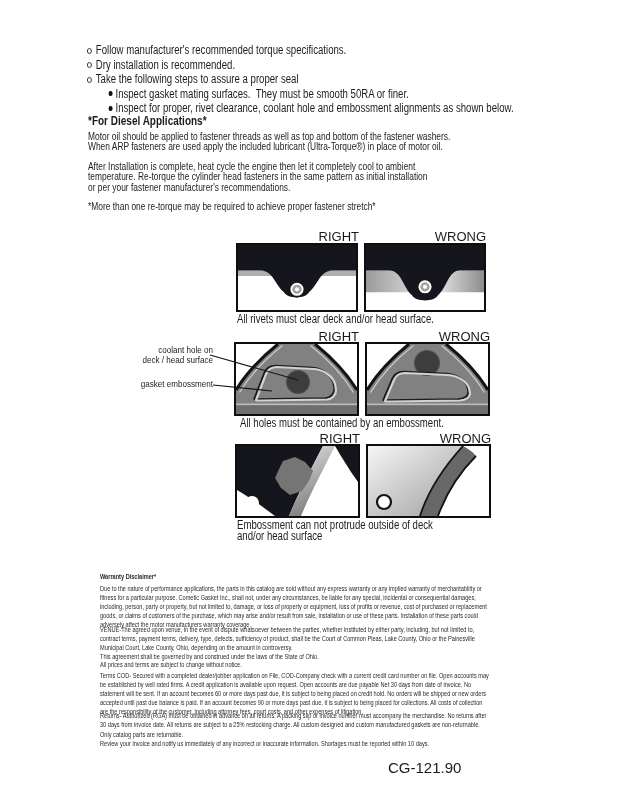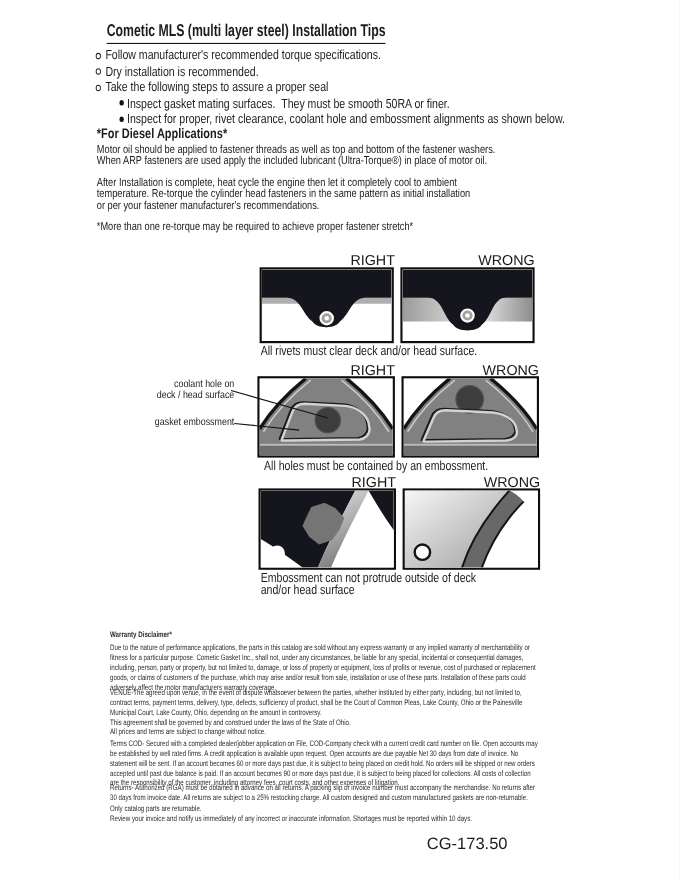--- a/index.html
+++ b/index.html
@@ -32,23 +32,20 @@
   .legal{font-size:7.2px;line-height:9px;width:560px;letter-spacing:0;
     transform:scaleX(0.78);transform-origin:0 0;color:#2a2a2a;}
   .legal-h{font-weight:bold;}
   .code{font-size:15px;color:#1c1c1c;white-space:nowrap;}
 </style>
 </head>
 <body>
 
 <div id="page">
 
-  <div class="abs" style="left:97px;top:20px;">
-    <span class="title" style="display:inline-block;">Cometic MLS (multi layer steel) Installation Tips</span>
-  </div>
 
   <div class="abs cond" style="left:87px;top:43px;width:600px;">
     <div class="b-row">
       <span class="o-dot"></span>
       <span>Follow manufacturer's recommended torque specifications.</span>
     </div>
     <div class="b-row">
       <span class="o-dot"></span>
       <span>Dry installation is recommended.</span>
     </div>
@@ -219,15 +216,15 @@
   <div class="abs legal pre" style="left:100px;top:671px;">Terms COD- Secured with a completed dealer/jobber application on File, COD-Company check with a current credit card number on file.  Open accounts may
 be established by well rated firms.  A credit application is available upon request.  Open accounts are due payable Net 30 days from date of invoice.  No
 statement will be sent.  If an account becomes 60 or more days past due, it is subject to being placed on credit hold.  No orders will be shipped or new orders
 accepted until past due balance is paid.  If an account becomes 90 or more days past due, it is subject to being placed for collections.  All costs of collection
 are the responsibility of the customer, including attorney fees, court costs, and other expenses of litigation.</div>
   <div class="abs legal pre" style="left:100px;top:711px;">Returns- Authorized (RGA) must be obtained in advance on all returns.  A packing slip or invoice number must accompany the merchandise.  No returns after
 30 days from invoice date.  All returns are subject to a 25% restocking charge.  All custom designed and custom manufactured gaskets are non-returnable.</div>
   <div class="abs legal pre" style="left:100px;top:730px;">Only catalog parts are returnable.
 Review your invoice and notify us immediately of any incorrect or inaccurate information.  Shortages must be reported within 10 days.</div>
 
-  <div class="abs code" style="left:388px;top:759px;">CG-173.50</div>
+  <div class="abs code" style="left:388px;top:759px;">CG-121.90</div>
 
 </div>
 
 </body></html>

